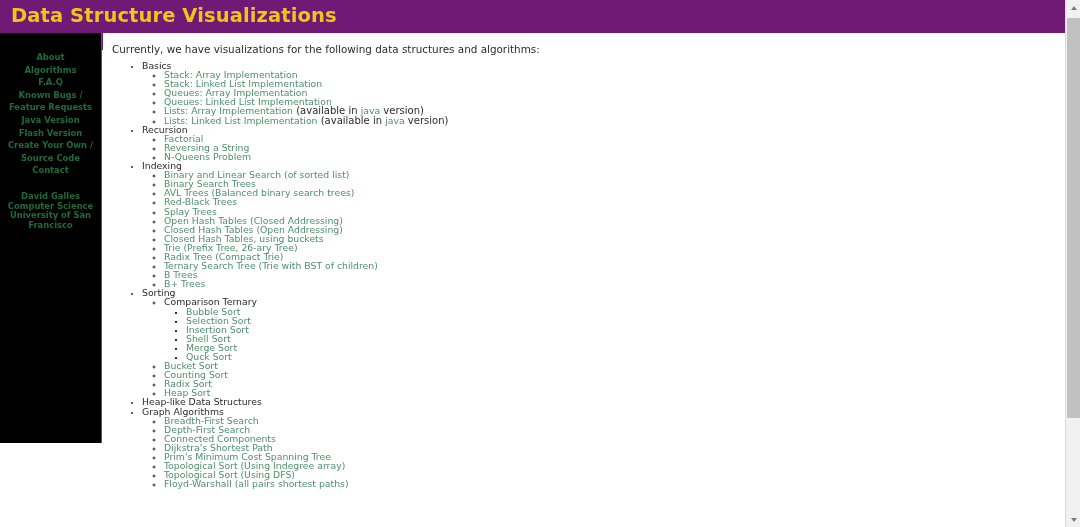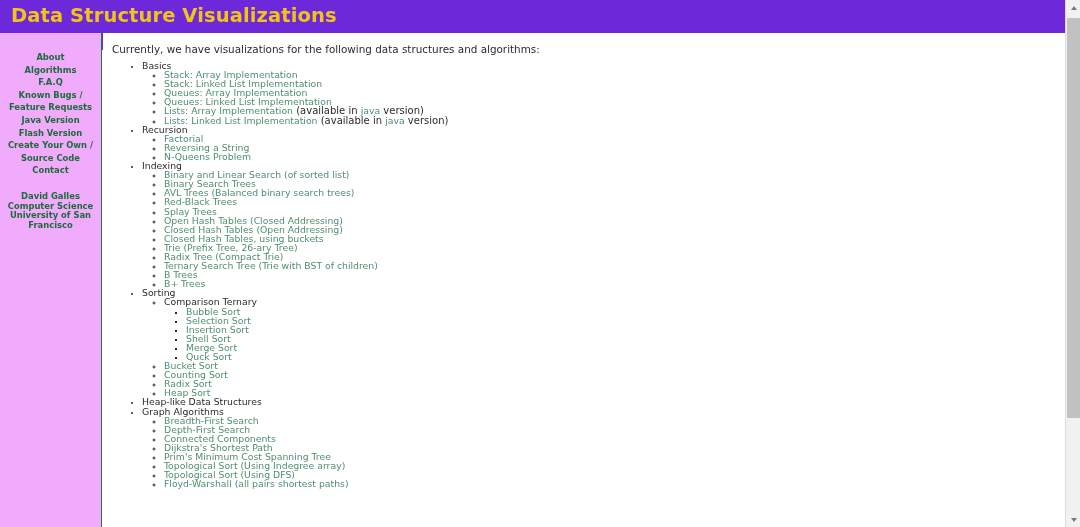--- a/index.html
+++ b/index.html
@@ -18,42 +18,42 @@
     overflow: hidden;
     background: #ffffff;
   }
 
   
   .header {
     position: absolute;
     top: 0; left: 0;
     width: 1065px;
     height: 50px;
-    background: #6d28d9;
+    background: #701a75;
   }
   .header-title {
     position: absolute;
     left: 11px;
     top: 4px;
     font-size: 19.5px;
     font-weight: bold;
     color: #f0c419;
     letter-spacing: 0.1px;
     white-space: nowrap;
     font-family: "DejaVu Sans", "Liberation Sans", sans-serif;
   }
 
   
   .sidebar {
     position: absolute;
     left: 0;
     top: 33px;
     width: 102px;
-    height: 494px;
-    background: #f0abfc;
+    height: 410px;
+    background: #000000;
     border-right: 1px solid #1a7a45;
     padding-top: 17px;
     text-align: center;
   }
   .sidebar-nav {
     display: block;
     padding: 0 4px;
     line-height: 9.6px;
   }
   .sidebar-link {

